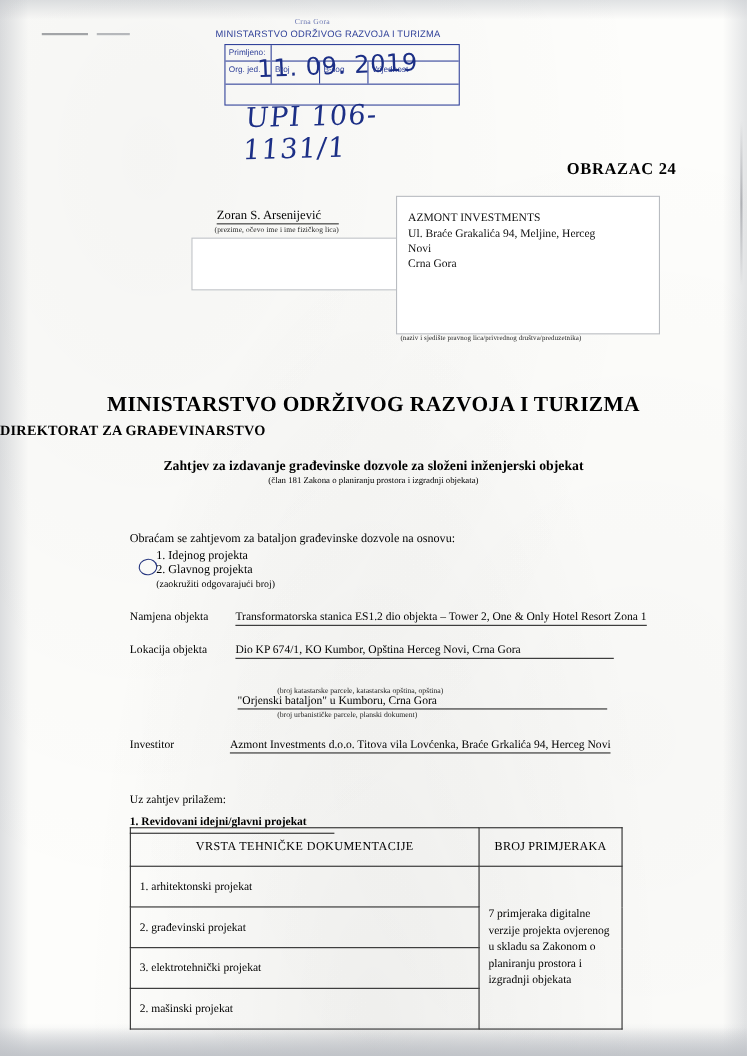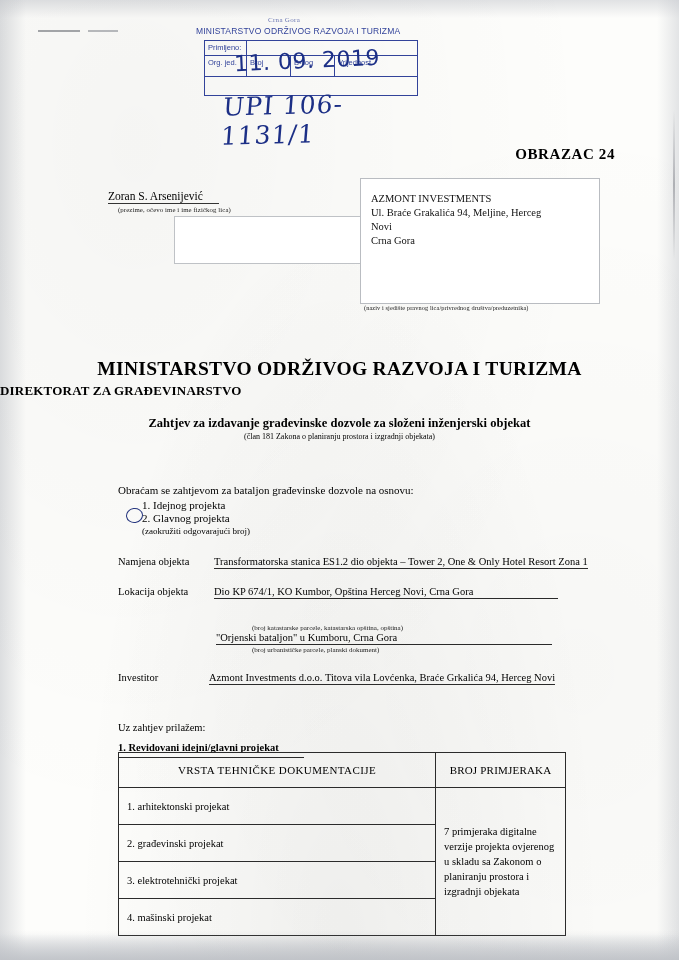--- a/index.html
+++ b/index.html
@@ -106,21 +106,21 @@
 
   
   .obrazac{
     position:absolute;right:64px;top:146px;
     font-size:15px;font-weight:bold;letter-spacing:.6px;
     font-family:"Liberation Serif",serif;
   }
 
   
   .applicant{
-    position:absolute;left:108px;top:186px;width:200px;
+    position:absolute;left:108px;top:186px;width:200px;text-align:right;
   }
   .applicant .name{
     font-size:11.5px;border-bottom:1px solid #333;display:inline-block;
     padding:0 16px 1px 0;
   }
   .applicant .sub{
     font-size:6.8px;color:#222;margin-top:2px;margin-left:10px;letter-spacing:.1px;
   }
   .applicant-box{
     position:absolute;left:66px;top:30px;width:228px;height:46px;
@@ -312,19 +312,19 @@
       <td>1. arhitektonski projekat</td>
       <td class="right" rowspan="4">7 primjeraka digitalne verzije projekta ovjerenog u skladu sa Zakonom o planiranju prostora i izgradnji objekata</td>
     </tr>
     <tr>
       <td>2. građevinski projekat</td>
     </tr>
     <tr>
       <td>3. elektrotehnički projekat</td>
     </tr>
     <tr>
-      <td>4. mašinski projekat</td>
+      <td>2. mašinski projekat</td>
     </tr>
   </tbody>
     </table>
 
   <div class="bottom-fade"></div>
 </div>
 
 </body></html>

